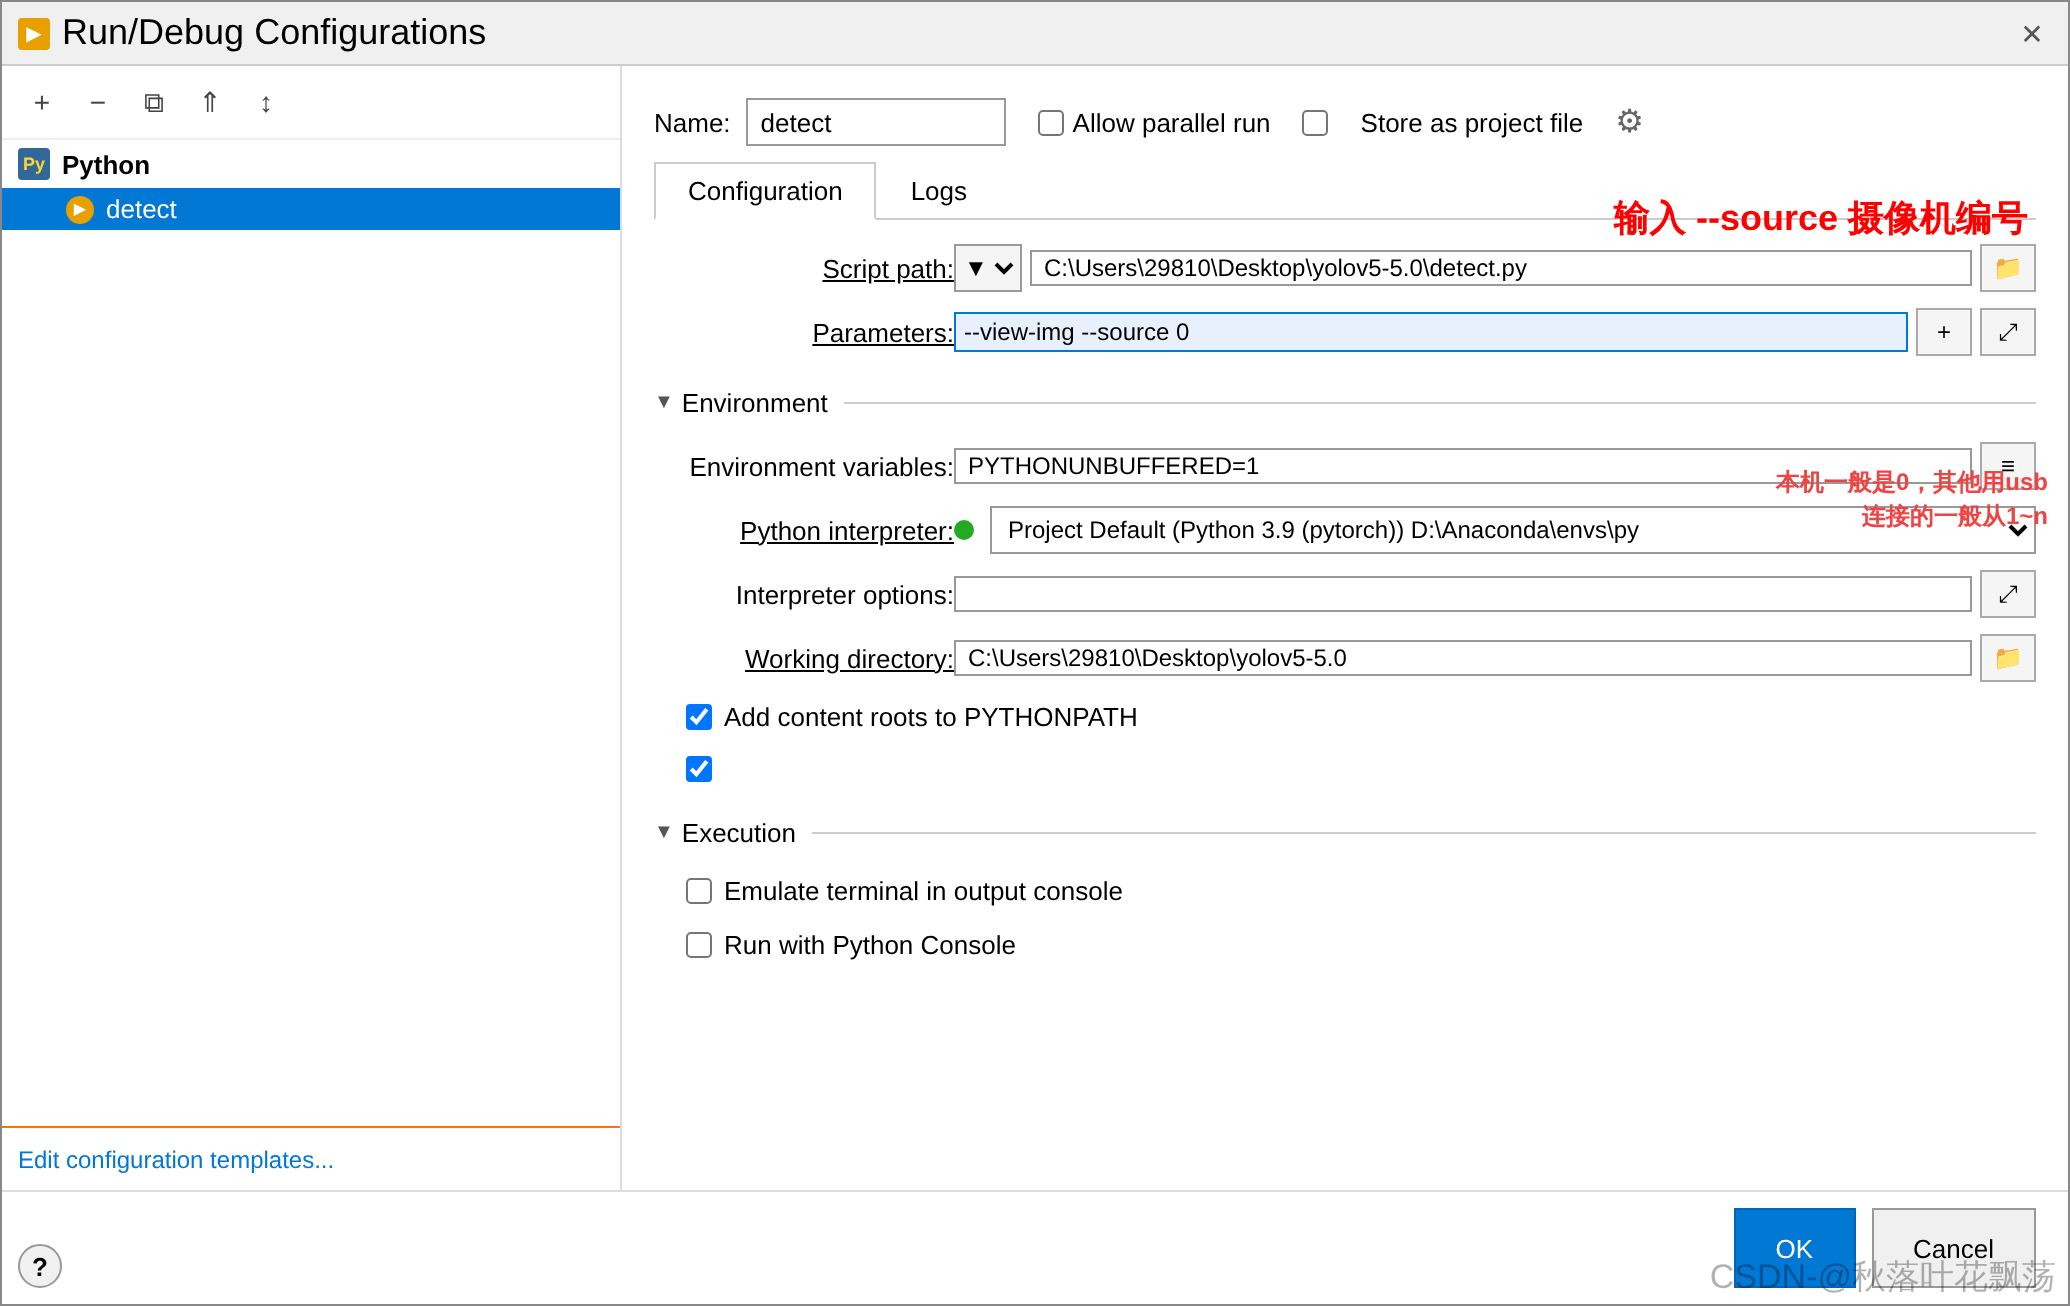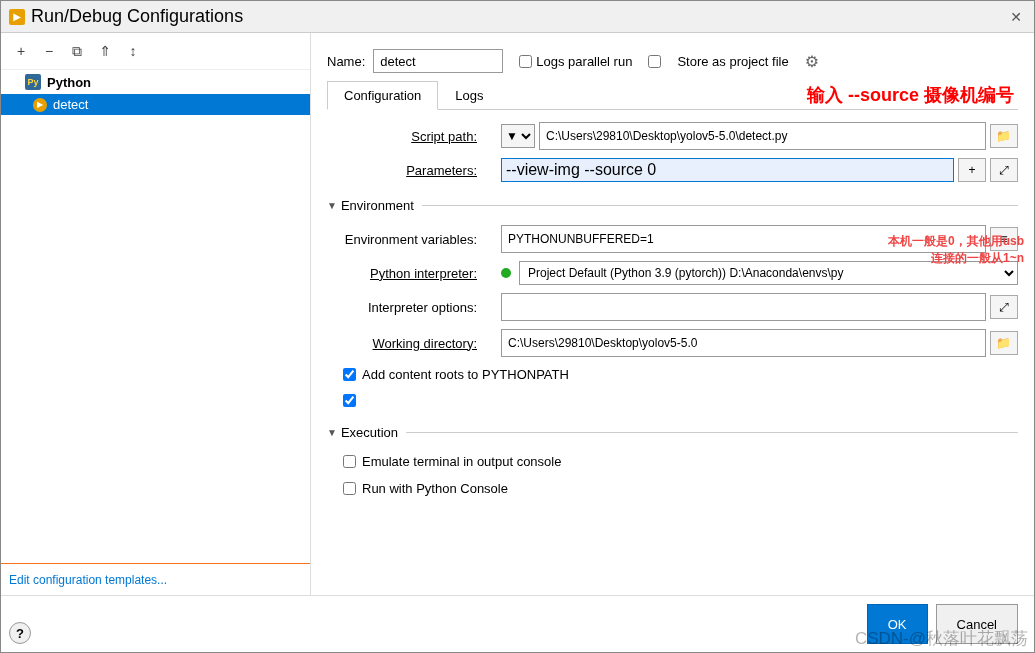--- a/index.html
+++ b/index.html
@@ -93,21 +93,20 @@
       flex: 1;
       overflow-y: auto;
     }
     .tree-group-header {
       display: flex;
       align-items: center;
       padding: 4px 8px;
       gap: 6px;
       font-weight: bold;
       font-size: 13px;
-      margin-left: 16px;
     }
     .python-icon {
       width: 16px;
       height: 16px;
       background: #306998;
       border-radius: 2px;
       display: flex;
       align-items: center;
       justify-content: center;
       font-size: 9px;
@@ -207,38 +206,38 @@
       background: white;
     }
     .form-section {
       display: flex;
       flex-direction: column;
       gap: 8px;
     }
     .form-row {
       display: flex;
       align-items: center;
-      gap: 24px;
+      gap: 0;
     }
     .form-label {
       width: 150px;
       text-align: right;
       font-size: 13px;
       flex-shrink: 0;
     }
     .form-label.underline { text-decoration: underline; }
     .form-control-wrap {
       flex: 1;
       display: flex;
       align-items: center;
       gap: 4px;
     }
     .form-input {
       flex: 1;
-      height: 28px;
+      height: 18px;
       border: 1px solid #999;
       padding: 2px 6px;
       font-size: 12px;
       background: white;
     }
     .icon-btn {
       height: 24px;
       width: 28px;
       border: 1px solid #aaa;
       background: #f5f5f5;
@@ -340,21 +339,21 @@
       position: absolute;
       bottom: 0;
       right: 0;
       font-size: 17px;
       color: rgba(0,0,0,0.3);
       padding: 2px 6px;
     }
     .annotation-overlay {
       position: absolute;
       right: 20px;
-      top: 50px;
+      top: 64px;
       font-size: 18px;
       font-weight: bold;
       color: #ff0000;
       pointer-events: none;
       z-index: 10;
     }
     .annotation-overlay2 {
       position: absolute;
       right: 10px;
       top: 200px;
@@ -371,21 +370,21 @@
       align-items: center;
       gap: 4px;
       border: 1px solid #0078d4;
       background: #e8f0fe;
       padding: 2px 4px;
     }
     .param-input {
       flex: 1;
       border: none;
       background: transparent;
-      font-size: 16px;
+      font-size: 12px;
       outline: none;
     }
   </style>
 </head>
 <body>
 
 <div class="dialog">
 
   <div class="title-bar">
     <div class="title-bar-icon">▶</div>
@@ -427,21 +426,21 @@
         本机一般是0，其他用usb<br>连接的一般从1~n
       </div>
 
       <div class="top-bar">
         <div class="name-row">
           <label class="name-label">Name:</label>
           <input class="name-input" type="text" value="detect" style="">
         </div>
         <div class="checkbox-row">
           <input type="checkbox" id="parallel" style="">
-          <label for="parallel">Logs parallel run</label>
+          <label for="parallel">Allow parallel run</label>
         </div>
         <div class="store-project-area">
           <input type="checkbox" id="storeproject" style="">
           <label for="storeproject">Store as project file</label>
           <span class="gear-icon">⚙</span>
         </div>
       </div>
 
       <div class="tabs">
         <div class="tab active">Configuration</div>

